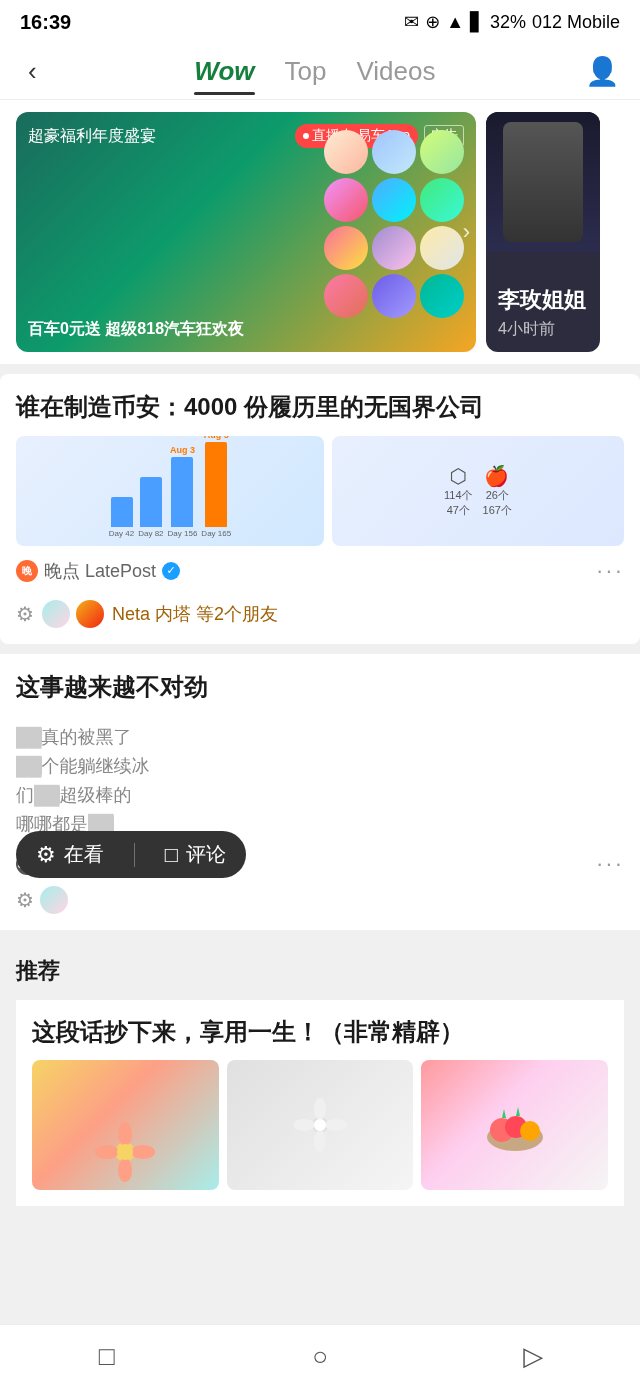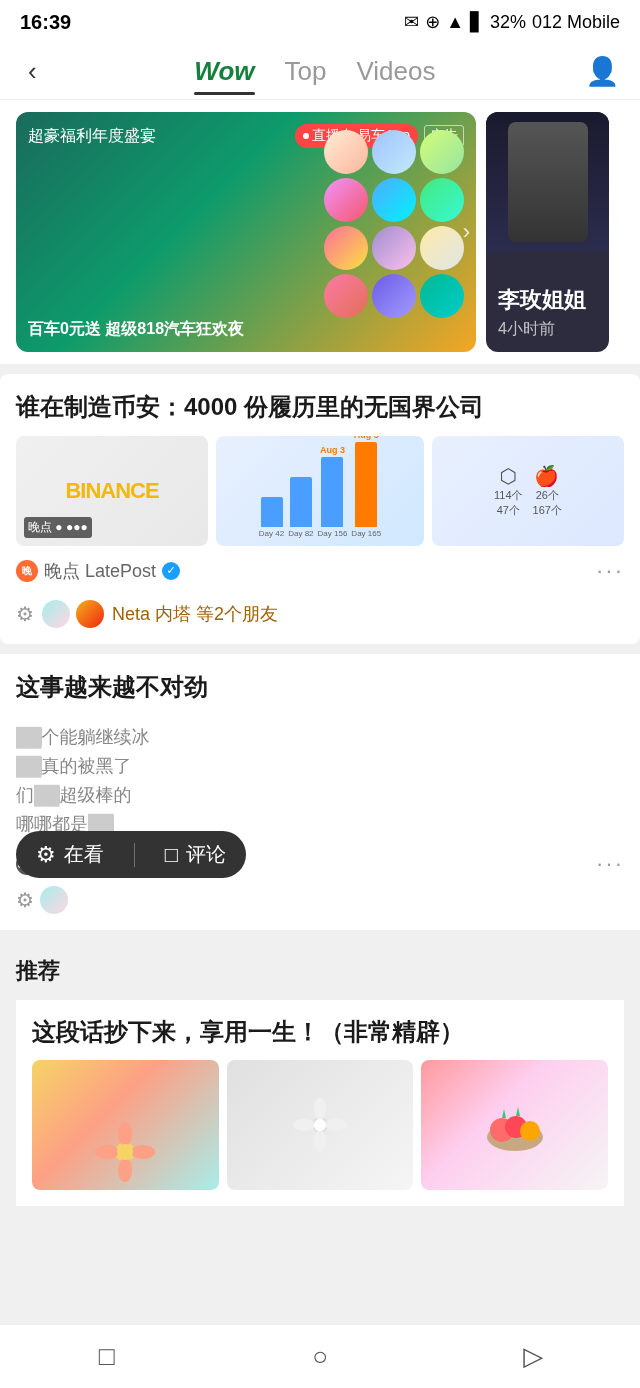--- a/index.html
+++ b/index.html
@@ -146,21 +146,21 @@
     .banner-arrow {
       position: absolute;
       right: 6px;
       top: 50%;
       transform: translateY(-50%);
       color: rgba(255,255,255,0.8);
       font-size: 22px;
     }
 
     .banner-side {
-      width: 123px;
+      width: 114px;
       height: 240px;
       border-radius: 12px;
       background: #2c2c3e;
       flex-shrink: 0;
       position: relative;
       overflow: hidden;
       display: flex;
       flex-direction: column;
       justify-content: flex-end;
       padding: 12px;
@@ -580,24 +580,20 @@
       <div class="banner-side-title">李玫姐姐</div>
       <div class="banner-side-time">4小时前</div>
     </div>
   </div>
 </div>
 
 <div class="article-section">
   <div class="article-title">谁在制造币安：4000 份履历里的无国界公司</div>
   <div class="article-images">
 
-    <div class="article-img article-img-binance">
-      <span class="binance-logo">BINANCE</span>
-      <div class="binance-bg-text">晚点 ● ●●●</div>
-    </div>
 
     <div class="article-img article-img-chart">
       <div class="bar-wrap">
         <span class="bar-label-top"></span>
         <div class="bar-rect" style="width:22px;height:30px;background:#4a9eff;"></div>
         <span class="bar-label-bottom">Day 42</span>
       </div>
       <div class="bar-wrap">
         <span class="bar-label-top"></span>
         <div class="bar-rect" style="width:22px;height:50px;background:#4a9eff;"></div>
@@ -650,22 +646,22 @@
   </div>
 </div>
 
 <div class="article2-section">
   <div class="article2-layout">
     <div class="article2-left">
       <div class="article2-title">这事越来越不对劲</div>
     </div>
     <div class="article2-right">
       <div class="article2-preview-text">
+        <div><span class="preview-blur">██</span>真的被黑了</div>
         <div><span class="preview-blur">██</span>个能躺继续冰</div>
-        <div><span class="preview-blur">██</span>真的被黑了</div>
         <div>们<span class="preview-blur">██</span>超级棒的</div>
         <div>哪哪都是<span class="preview-blur">██</span></div>
       </div>
     </div>
   </div>
 
   <div class="article2-meta-row">
     <div class="article-source">
       <div class="source-logo" style="background:#555;font-size:12px;">3号</div>
       <div class="friend-av friend-av-2" style="width:28px;height:28px;border-radius:50%;"></div>

